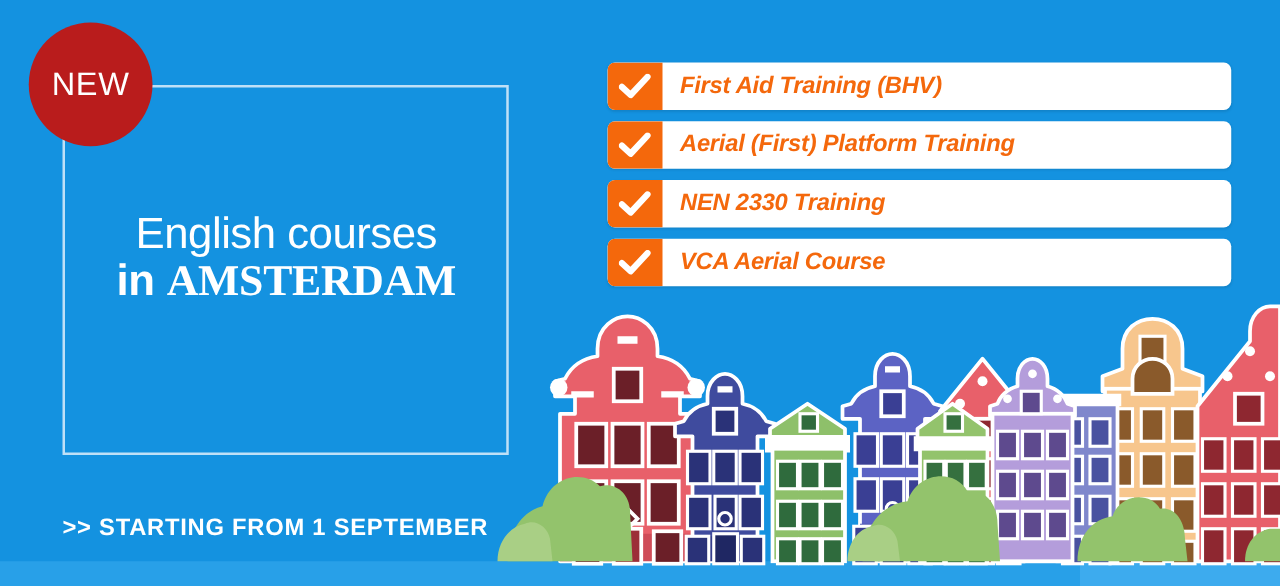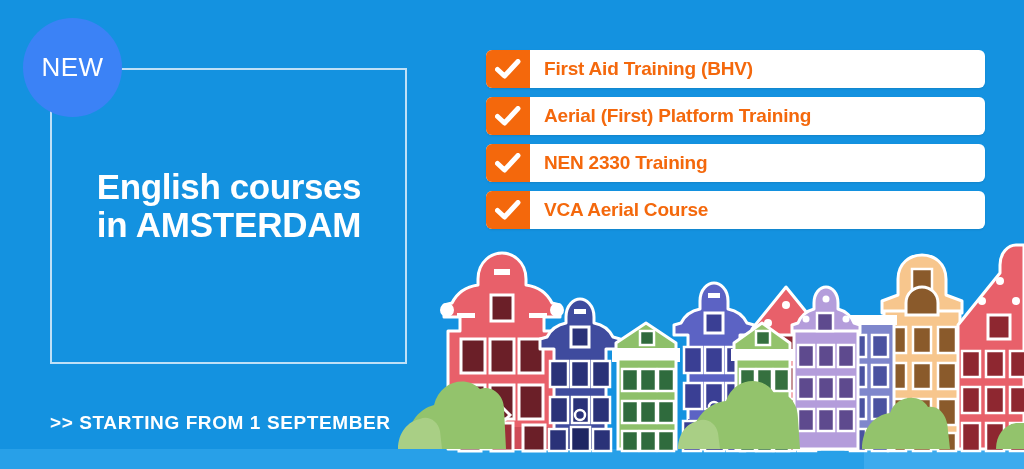--- a/index.html
+++ b/index.html
@@ -38,21 +38,21 @@
   }
 
   
   .new-badge {
     position: absolute;
     left: 23px;
     top: 18px;
     width: 99px;
     height: 99px;
     border-radius: 50%;
-    background: #3b82f6;
+    background: #b91c1c;
     z-index: 6;
     display: flex;
     align-items: center;
     justify-content: center;
   }
   .new-badge span {
     color: #ffffff;
     font-size: 26px;
     font-weight: 400;
     letter-spacing: 0.5px;
@@ -78,31 +78,32 @@
     top: 168px;
     width: 354px;
     z-index: 5;
     text-align: center;
     color: #ffffff;
     line-height: 1.08;
   }
   .headline .l1 {
     display: block;
     font-size: 35px;
-    font-weight: bold;
+    font-weight: normal;
     letter-spacing: -0.4px;
   }
   .headline .l2 {
     display: block;
     font-size: 35px;
     font-weight: bold;
     letter-spacing: -0.2px;
   }
   .headline .l2 .caps {
     font-weight: bold;
+    font-family: Liberation Serif, serif;
   }
 
   
   .starting {
     position: absolute;
     left: 50px;
     top: 412px;
     z-index: 5;
     color: #ffffff;
     font-size: 19px;
@@ -111,20 +112,21 @@
     white-space: nowrap;
   }
 
   
   .checklist {
     position: absolute;
     left: 486px;
     top: 50px;
     width: 499px;
     z-index: 5;
+    font-style: italic;
   }
   .check-row {
     display: flex;
     align-items: stretch;
     height: 38px;
     margin-bottom: 9px;
     background: #ffffff;
     border-radius: 6px;
     overflow: hidden;
     box-shadow: 0 1px 2px rgba(0,0,0,0.10);

